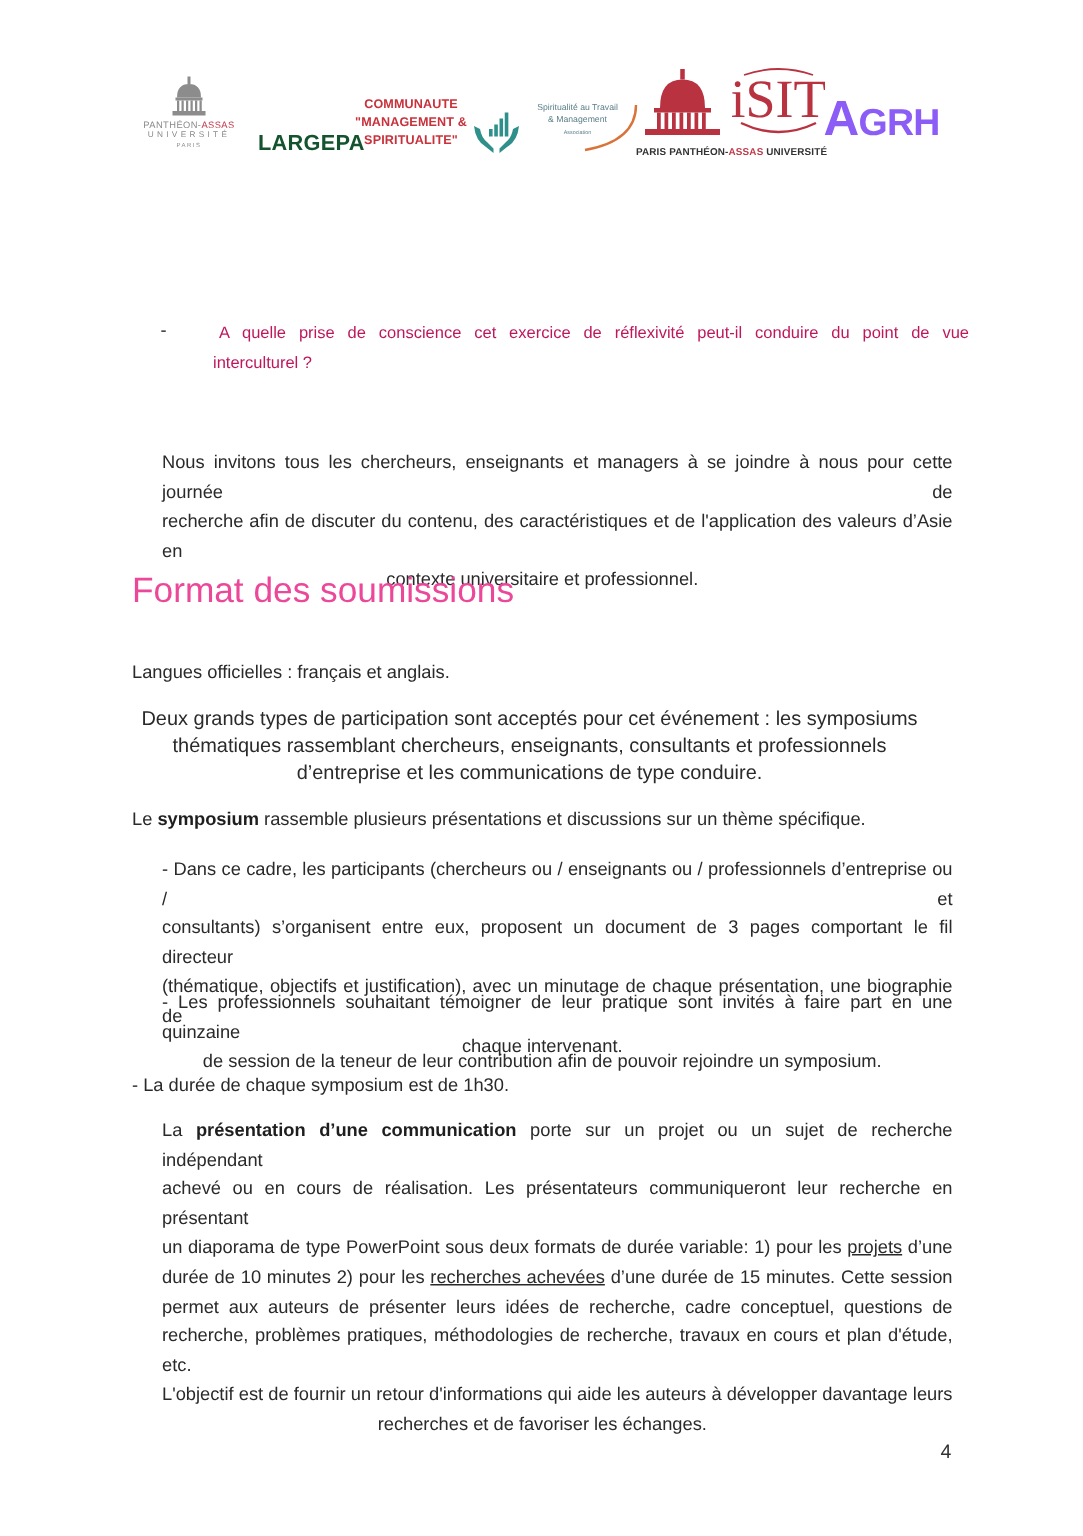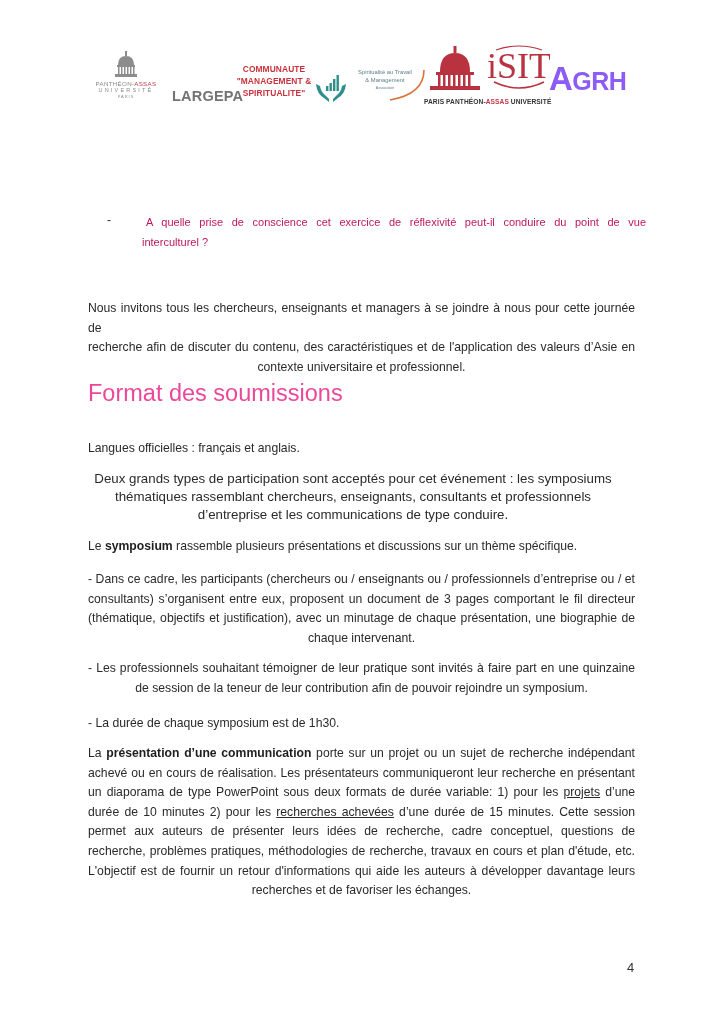--- a/index.html
+++ b/index.html
@@ -9,21 +9,21 @@
   
   .logos { position: absolute; top: 44px; left: 88px; width: 550px; height: 66px; }
   .logo { position: absolute; }
   .pa-logo { left: 0; top: 6px; width: 76px; height: 58px; text-align: center; }
   .pa-logo svg { display: block; margin: 0 auto; }
   .pa-logo .l1 { font-size: 6.2px; color: #8a8a8a; letter-spacing: 0.3px; line-height: 7px; white-space: nowrap; }
   .pa-logo .l1 .red { color: #c0394a; }
   .pa-logo .l2 { font-size: 5.5px; color: #8a8a8a; letter-spacing: 2.2px; line-height: 7px; }
   .pa-logo .l3 { font-size: 4px; color: #8a8a8a; letter-spacing: 1px; line-height: 5px; }
 
-  .largepa { left: 84px; top: 44px; font-size: 14.5px; font-weight: bold; color: #737373; letter-spacing: 0.2px; }
+  .largepa { left: 84px; top: 44px; font-size: 14.5px; font-weight: bold; color: #14532d; letter-spacing: 0.2px; }
   .cms { left: 148px; top: 19px; width: 76px; text-align: center; font-size: 8.4px; font-weight: bold; color: #c8323c; line-height: 12px; letter-spacing: 0.1px; }
   .hands { left: 226px; top: 28px; width: 34px; height: 34px; }
   .spt { left: 262px; top: 22px; width: 80px; height: 44px; }
   .spt .t1 { position: absolute; left: 2px; top: 3px; width: 66px; text-align: center; font-size: 5.8px; color: #5a7f8a; line-height: 7.5px; }
   .spt .t3 { position: absolute; left: 2px; top: 20px; width: 66px; text-align: center; font-size: 3.6px; color: #5a7f8a; }
   .spt svg { position: absolute; left: 0; top: 0; }
   .pa2 { left: 336px; top: 0px; width: 62px; height: 52px; }
   .isit { left: 400px; top: 0px; width: 62px; height: 52px; }
   .pa2-caption { left: 336px; top: 54px; font-size: 6.6px; font-weight: bold; color: #333; white-space: nowrap; letter-spacing: 0.1px; }
   .pa2-caption .red { color: #c0394a; }
@@ -37,21 +37,21 @@
   .bullet-text .l1 { display: block; text-align: justify; text-align-last: justify; padding-left: 4px; }
   .p-invite { top: 299px; }
   .heading { position: absolute; left: 88px; top: 380px; font-size: 23.5px; color: #ec4899; font-weight: normal; }
   .p-langues { top: 439px; }
   .p-deux { top: 470px; width: 530px; font-size: 13.3px; line-height: 18px; text-align: left; }
   .p-symp { top: 537px; }
   .p-cadre { top: 570px; }
   .p-pros { top: 659px; }
   .p-duree { top: 714px; }
   .p-comm { top: 744px; }
-  .jl { display: block; text-align: justify; text-align-last: justify; }
+  .jl { display: block; text-align: justify; text-align-last: justify; margin-left: 20px; }
   .ll { display: block; text-align: center; }
   b { font-weight: bold; color: #1e1e1e; }
   u { text-decoration: underline; }
   .pagenum { position: absolute; left: 627px; top: 960px; font-size: 13px; color: #333; }
 </style>
 </head>
 <body>
 
 <div class="page">
 

